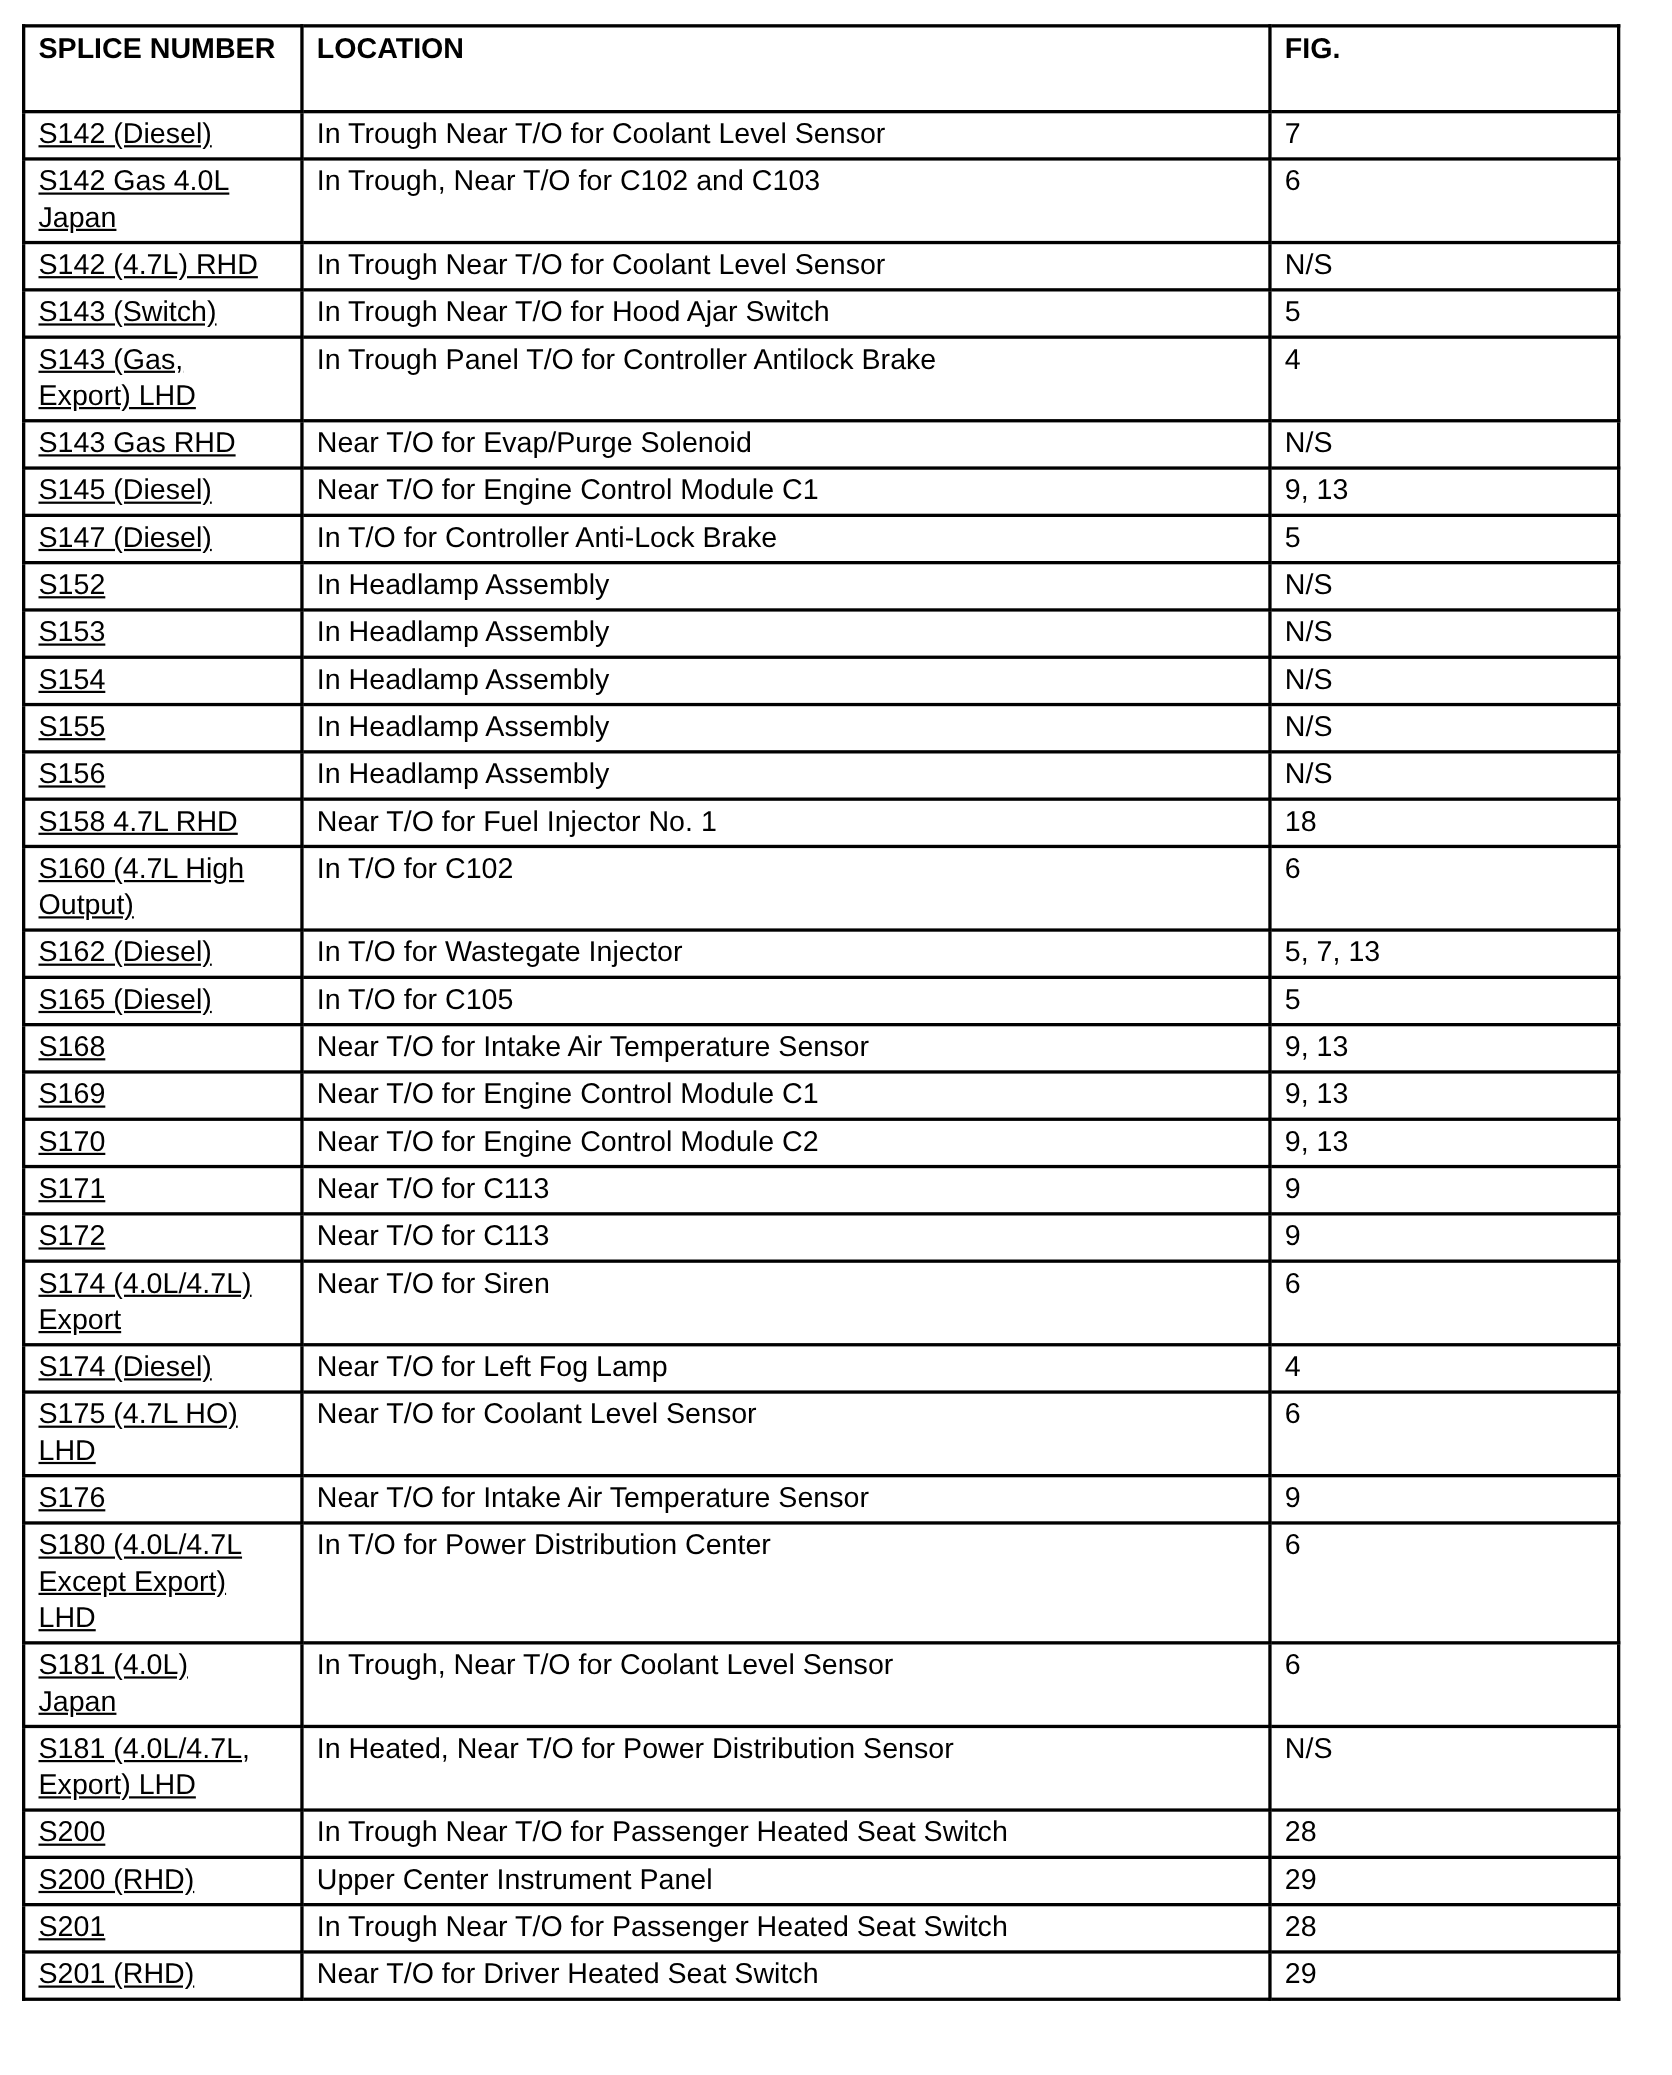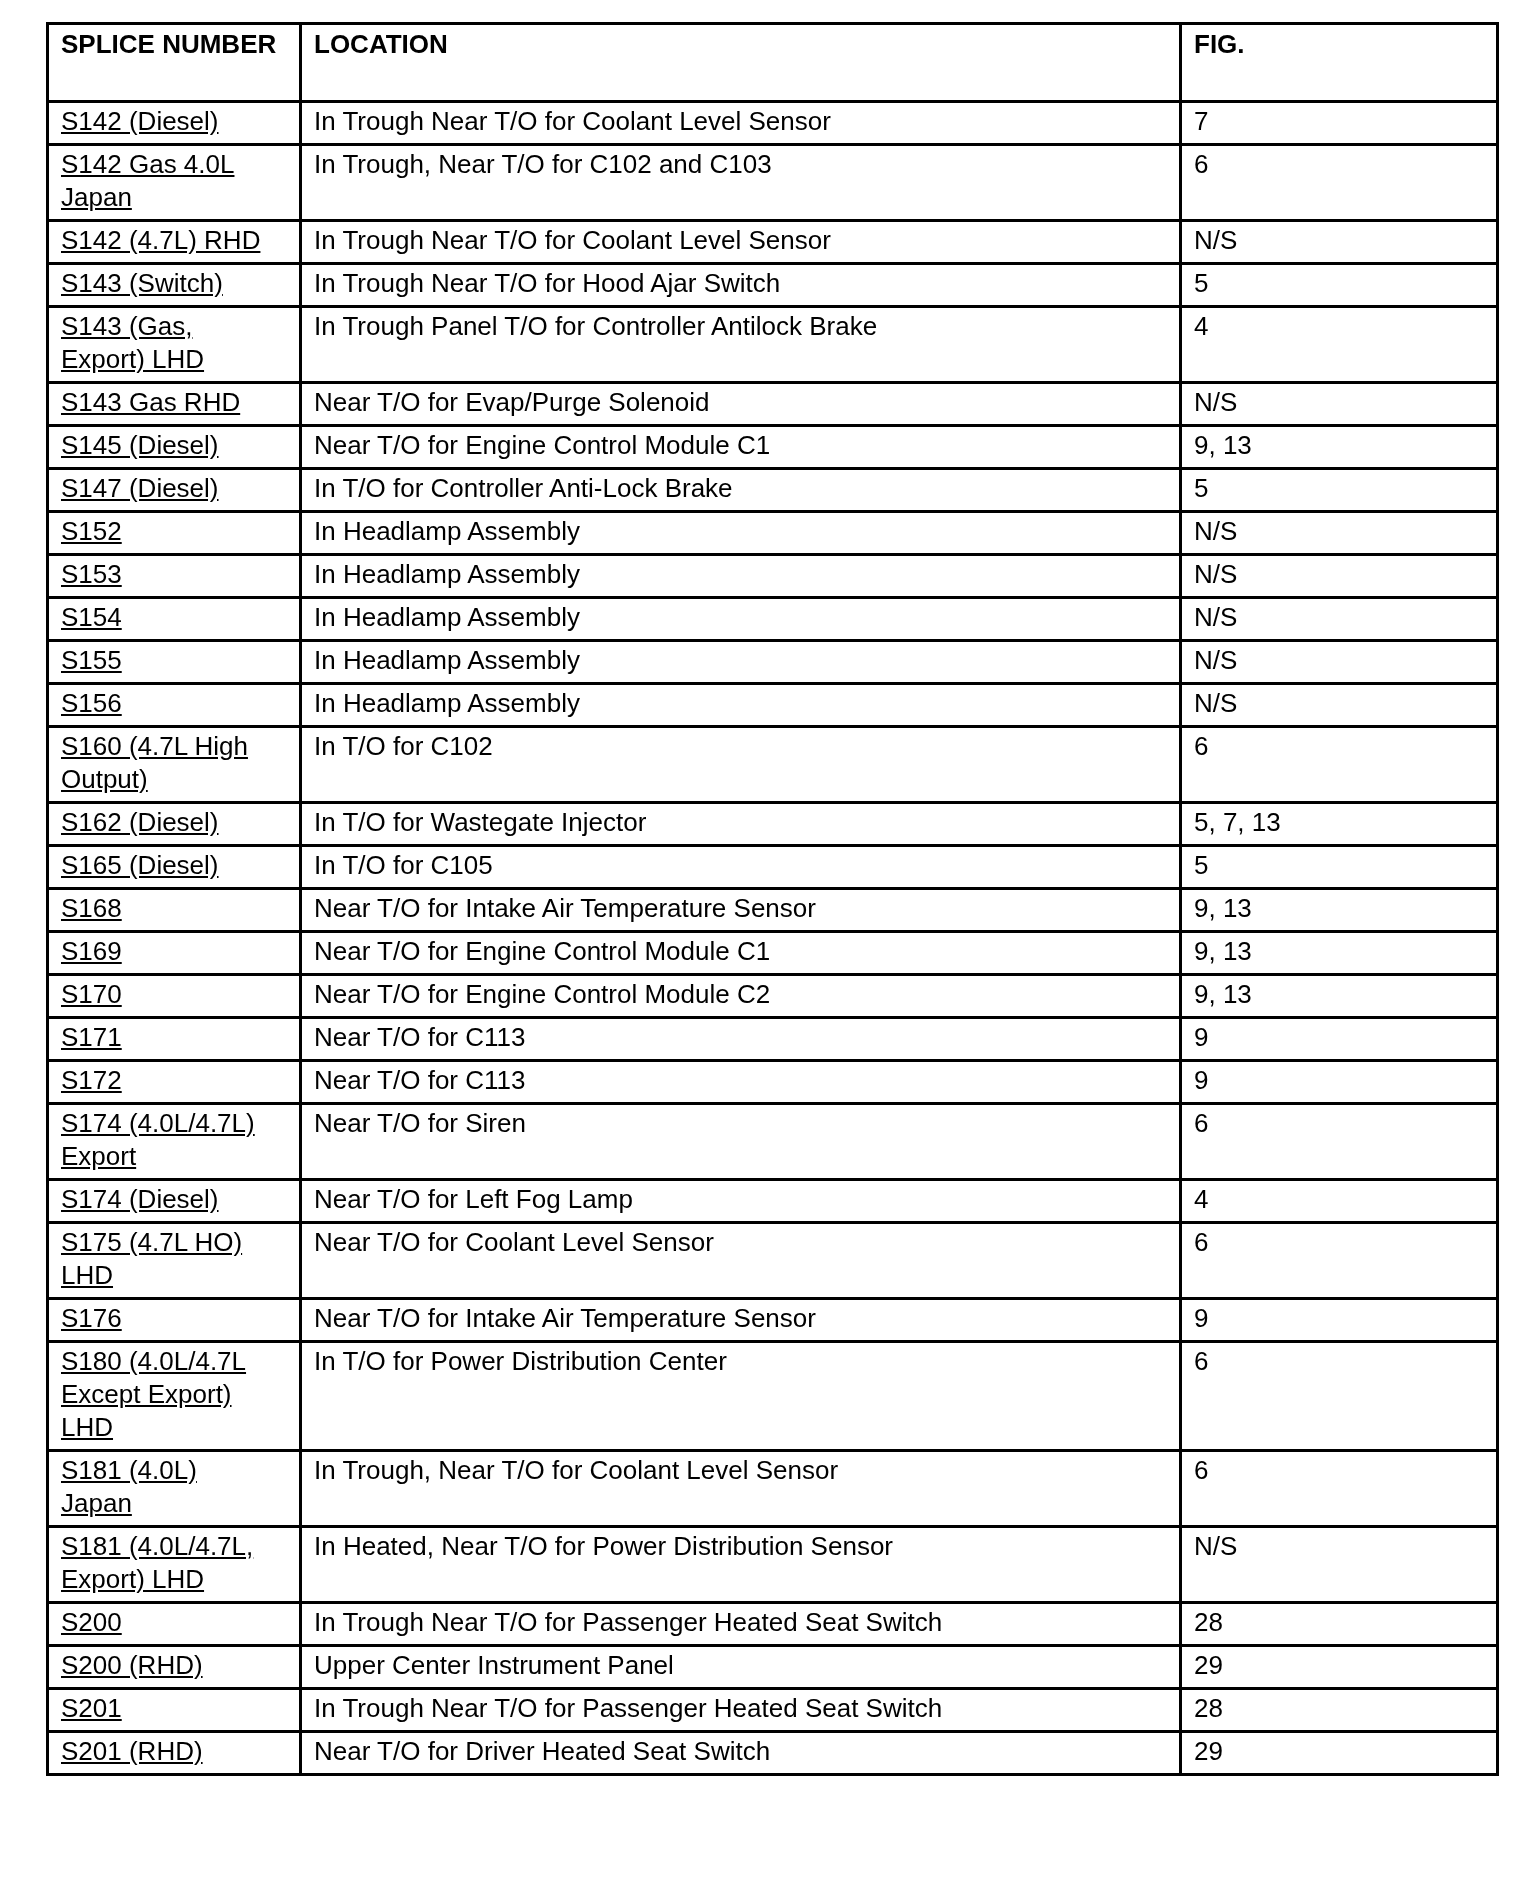--- a/index.html
+++ b/index.html
@@ -10,21 +10,21 @@
     body {
       width: 1520px;
       height: 1886px;
       position: relative;
       overflow: hidden;
       font-family: "Liberation Sans", sans-serif;
       color: #000000;
     }
     .splice-table {
       position: absolute;
-      left: 46px;
+      left: 20px;
       top: 22px;
       width: 1450px;
       border-collapse: collapse;
       table-layout: fixed;
       border: 3px solid #000;
     }
     .splice-table col.c1 { width: 253px; }
     .splice-table col.c2 { width: 880px; }
     .splice-table col.c3 { width: 317px; }
     .splice-table th,
@@ -155,20 +155,27 @@
       </tr>
       <tr>
         <td>
           <span class="line">S156</span>
         </td>
         <td>In Headlamp Assembly</td>
         <td>N/S</td>
       </tr>
       <tr>
         <td>
+          <span class="line">S158 4.7L RHD</span>
+        </td>
+        <td>Near T/O for Fuel Injector No. 1</td>
+        <td>18</td>
+      </tr>
+      <tr>
+        <td>
           <span class="line">S160 (4.7L High</span>
           <span class="line">Output)</span>
         </td>
         <td>In T/O for C102</td>
         <td>6</td>
       </tr>
       <tr>
         <td>
           <span class="line">S162 (Diesel)</span>
         </td>

